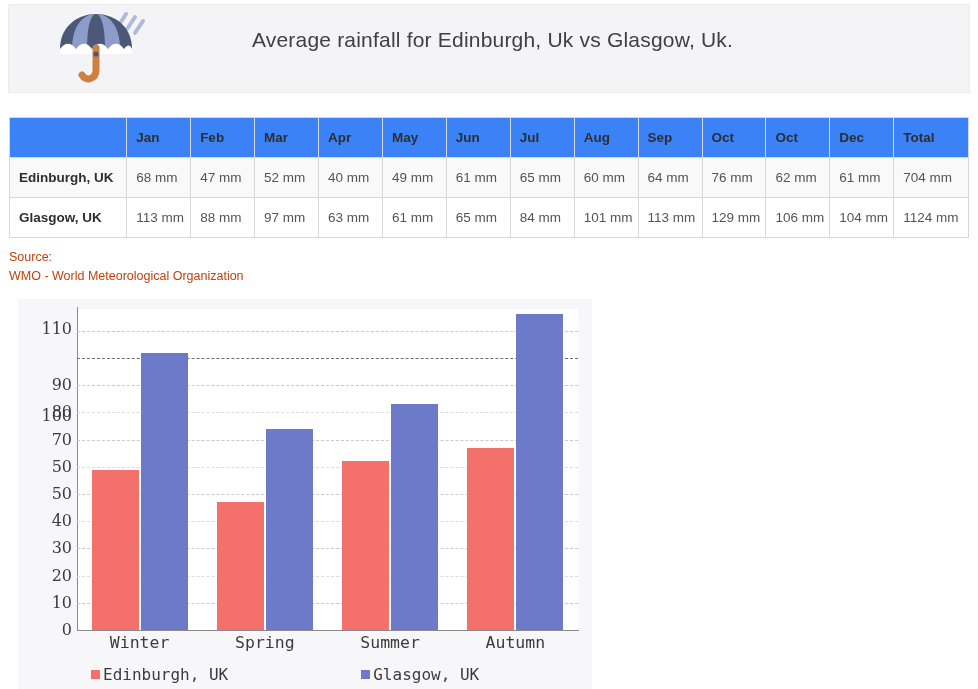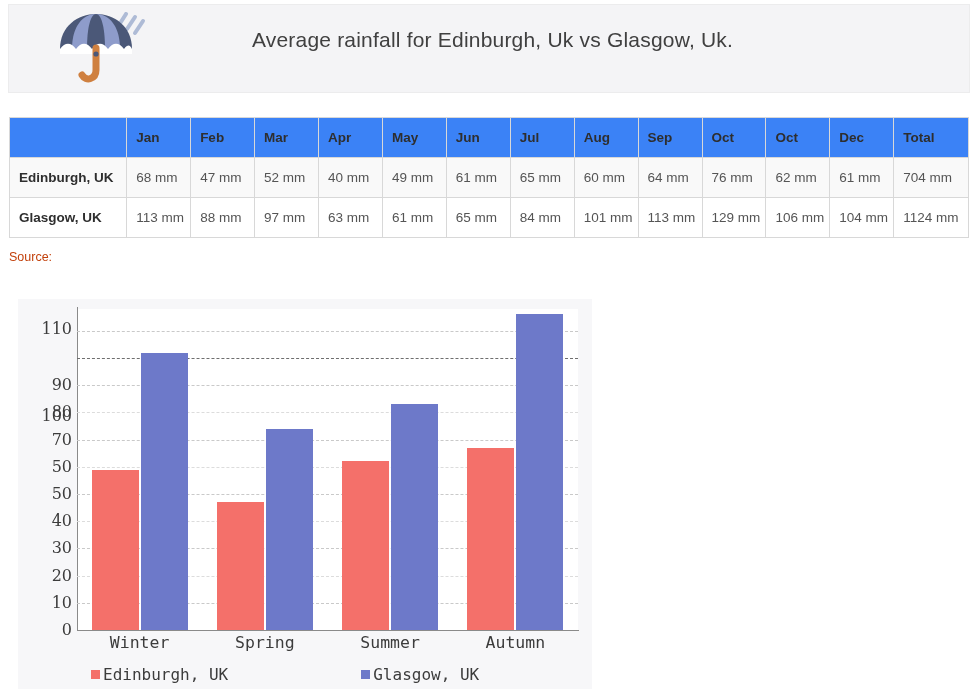--- a/index.html
+++ b/index.html
@@ -287,20 +287,21 @@
       <td class="val-cell">129 mm</td>
       <td class="val-cell">106 mm</td>
       <td class="val-cell">104 mm</td>
       <td class="val-cell">1124 mm</td>
     </tr>
   </tbody>
 </table>
 
 <div class="source-block">
   <div>Source:</div>
+  <div>WMO - World Meteorological Organization</div>
 </div>
 
 <div class="chart-card">
   <div class="plot-frame"></div>
   <div class="axis-line-y"></div>
   <div class="axis-line-x"></div>
   <div id="grid-layer">
       <div class="gridline" style="top: 303.797px;"></div>
       <div class="gridline faint" style="top: 276.593px;"></div>
       <div class="gridline" style="top: 249.39px;"></div>

